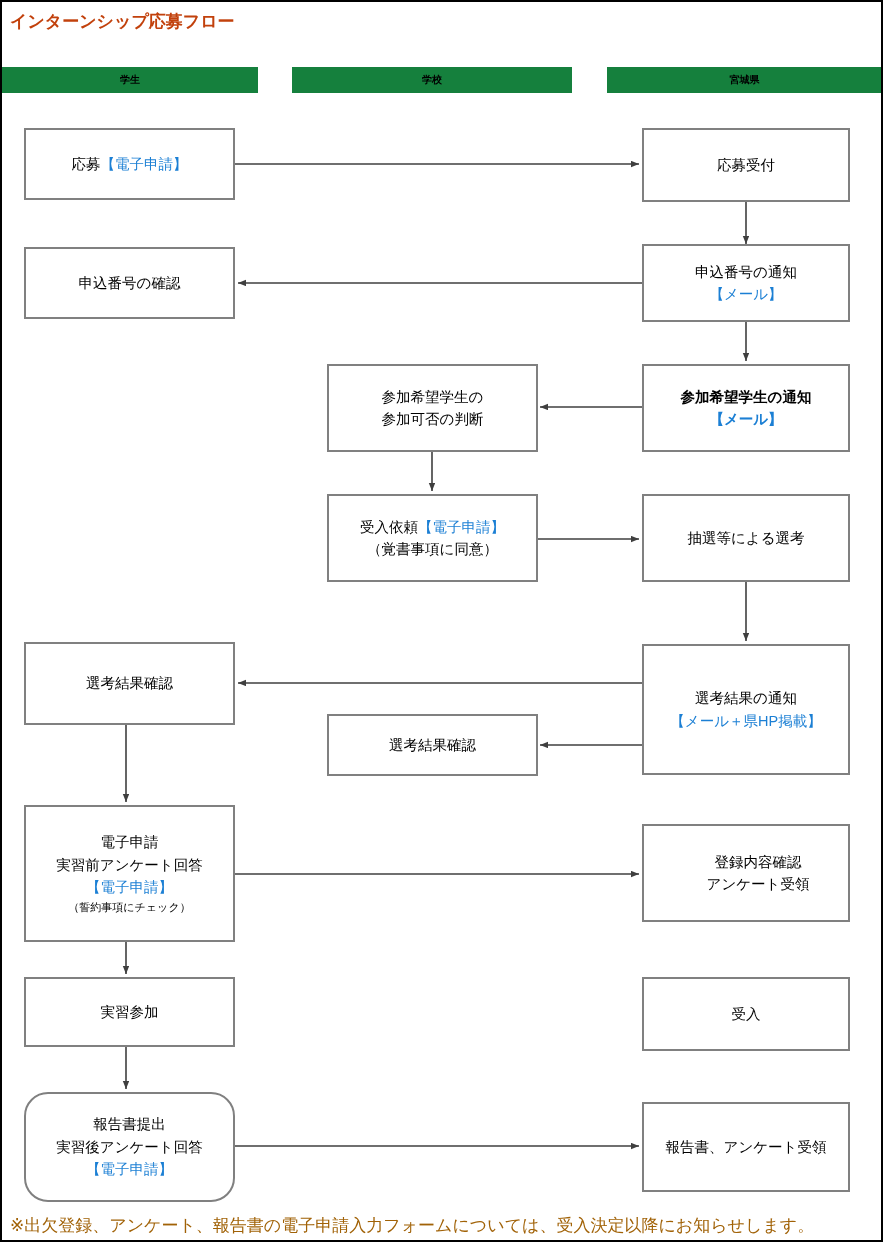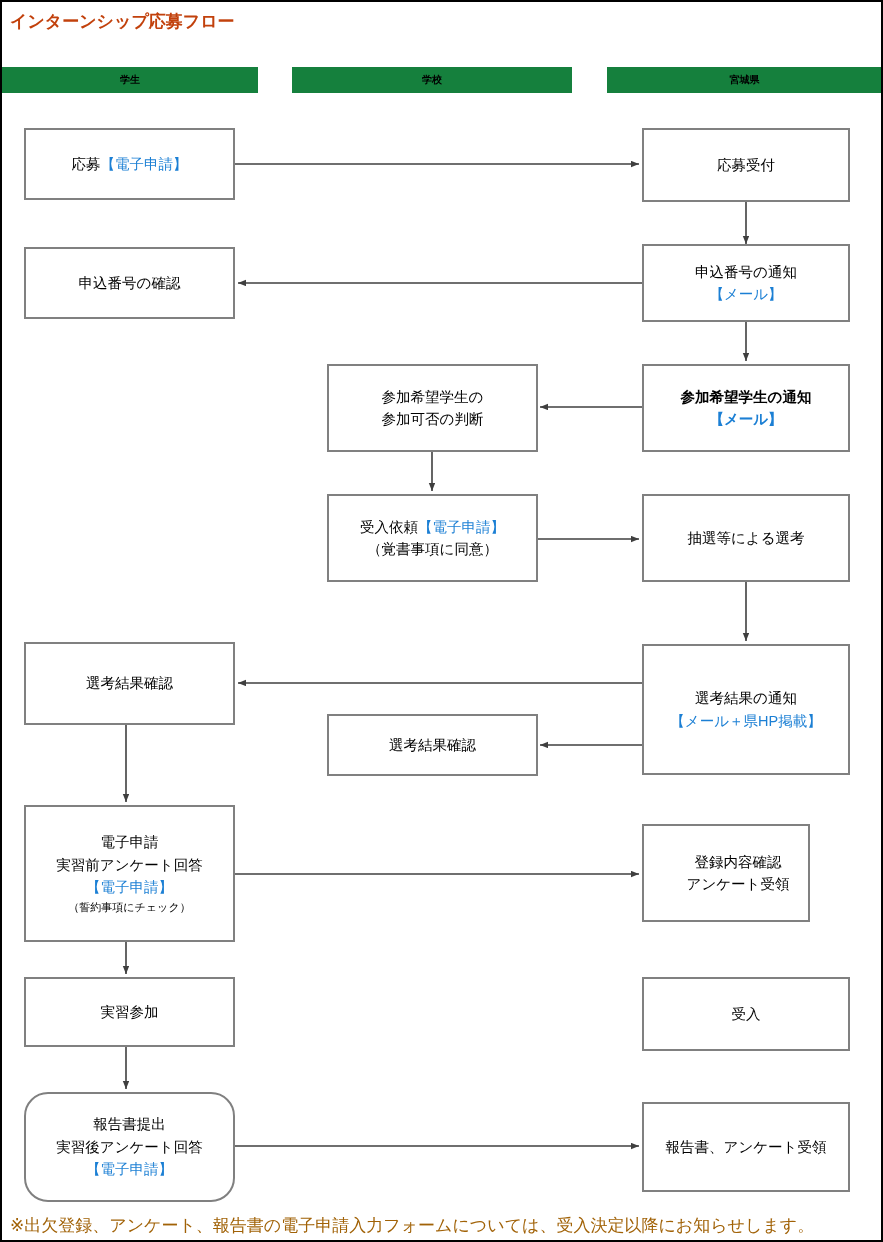--- a/index.html
+++ b/index.html
@@ -183,21 +183,21 @@
 
   <div class="node" style="left:640px; top:492px; width:208px; height:88px;">
     <span class="ln">抽選等による選考</span>
   </div>
 
   <div class="node" style="left:640px; top:642px; width:208px; height:131px;">
     <span class="ln">選考結果の通知</span>
     <span class="ln blue">【メール＋県HP掲載】</span>
   </div>
 
-  <div class="node" style="left:640px; top:822px; width:168px; height:98px;padding-left:28px;">
+  <div class="node" style="left:640px; top:822px; width:208px; height:98px;padding-left:28px;">
     <span class="ln">登録内容確認</span>
     <span class="ln">アンケート受領</span>
   </div>
 
   <div class="node" style="left:640px; top:975px; width:208px; height:74px;">
     <span class="ln">受入</span>
   </div>
 
   <div class="node" style="left:640px; top:1100px; width:208px; height:90px;">
     <span class="ln">報告書、アンケート受領</span>

